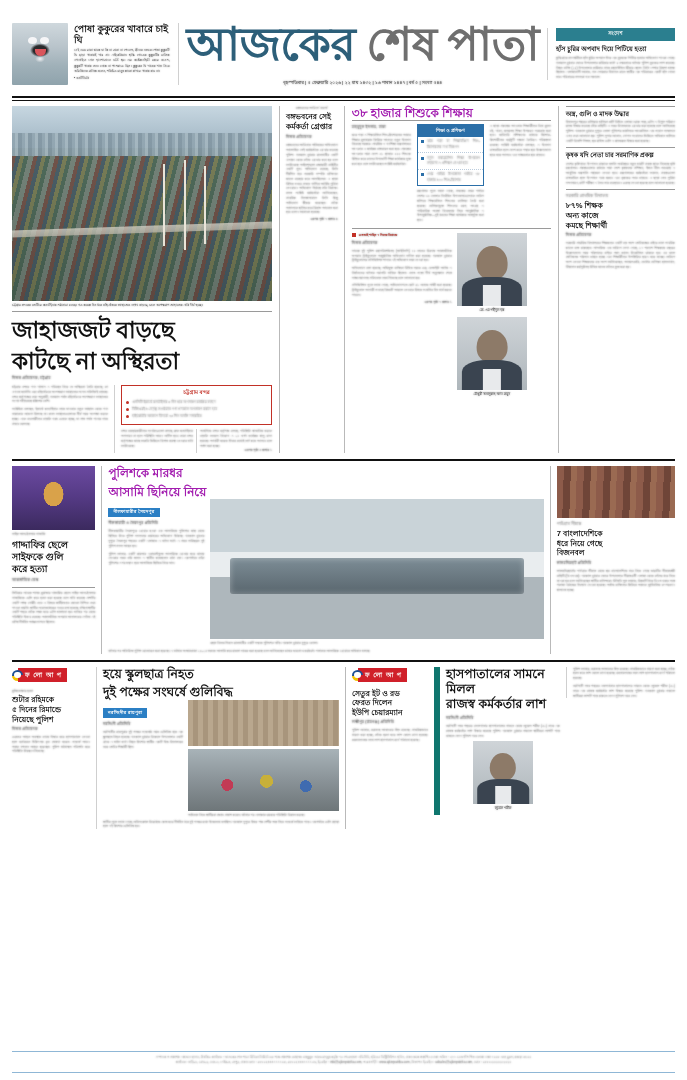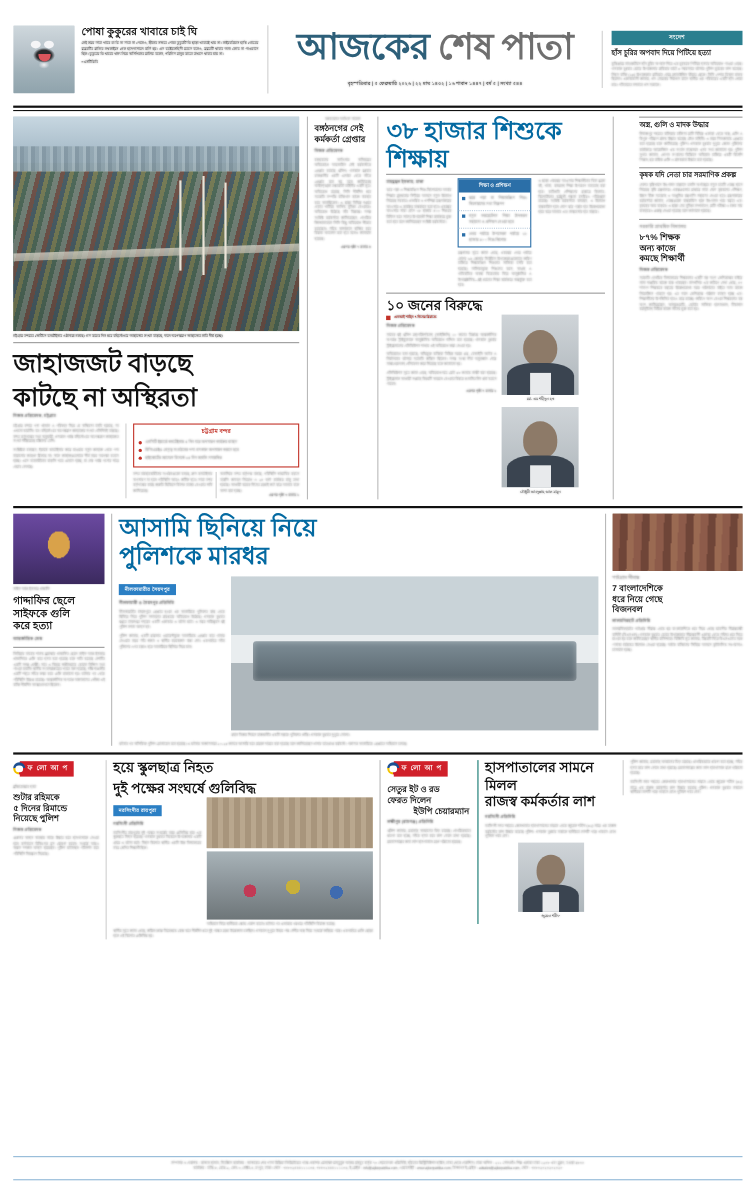--- a/index.html
+++ b/index.html
@@ -51,40 +51,40 @@
   .promo-photo:after{
     content:""; position:absolute; left:23px; top:26px; width:11px;height:7px;
     border-radius:0 0 6px 6px; background:#d9555c;
   }
   .promo-title{ font-size:9.4px; font-weight:bold; line-height:1.18; color:#111; margin-bottom:3px;}
   .promo-body{ font-size:3.2px; line-height:1.6; text-align:justify; color:#3b3b3b;}
   .promo-bullet{ font-size:3.2px; color:#3b3b3b; margin-top:2px;}
   
   .masthead{ flex:1; text-align:center; padding:0 8px;}
   .mast-title{
-    font-size:33px; font-weight:bold; line-height:1; letter-spacing:-0.5px;
+    font-size:46px; font-weight:bold; line-height:1; letter-spacing:-0.5px;
     color:#2d5f79; white-space:nowrap;
     font-family:"Liberation Serif","DejaVu Serif",serif;
   }
   .mast-title .b{ color:#2d5f79; }
   .mast-title .g{ color:#6f6f6f; }
   .mast-date{ margin-top:12px; font-size:4.3px; color:#333; letter-spacing:.1px;}
   
   .railtop{ width:128px; flex:none; padding-left:8px; border-left:1px solid #d0d0d0;}
   .rail-banner{
     background:#2b7f8f; color:#fff; text-align:center; font-size:5.2px; font-weight:bold;
     padding:2.5px 0; letter-spacing:.4px;
   }
   .rail-h{ font-size:6.4px; font-weight:bold; line-height:1.28; margin:4px 0 3px; color:#111;}
   
   .mainrow{ display:flex; gap:0; }
   .colA{ width:268px; padding-right:7px;}
   .colB{ width:70px; padding:0 6px; }
   .colC{ width:214px; padding:0 7px; }
-  .colD{ width:128px; padding-left:23px;}
+  .colD{ width:128px; padding-left:7px;}
   
   .hero{
     width:100%; height:195px; position:relative; overflow:hidden;
     background:linear-gradient(180deg,#b9cbd6 0%,#9fb6c4 14%,#7d8f86 26%,#6d7f74 40%,#7b8a7c 58%,#8a937f 76%,#7e8a78 100%);
   }
   .hero .sky{ position:absolute;inset:0 0 78% 0;
     background:linear-gradient(180deg,#c7d7e1,#9fb4c2);}
   .hero .city{ position:absolute; left:0; right:0; top:14%; height:12%;
     background:repeating-linear-gradient(90deg,#8fa3ae 0 3px,#a4b6bf 3px 6px,#7f939f 6px 10px);
     opacity:.85;}
@@ -95,21 +95,21 @@
     background-blend-mode:multiply,normal;
   }
   .hero .crane{ position:absolute; width:2px; background:#e9e4d8; }
   .hero .road{ position:absolute; left:0;right:0; top:62%; height:7px;
     background:linear-gradient(180deg,#d7d3c8,#bdb9ad); opacity:.75; transform:rotate(-2deg);}
   .hero .water{ position:absolute; left:0; top:30%; width:20%; bottom:18%;
     background:linear-gradient(180deg,#6f8ea0,#5d7e91); opacity:.9;}
   .photo-cap{ font-size:3.2px; color:#2f2f2f; padding:2.5px 0 3px; line-height:1.5;}
   
   .h-mega{ font-size:23px; font-weight:bold; line-height:1.18; color:#111; letter-spacing:-.3px;}
-  .h-big{ font-size:22px; font-weight:bold; line-height:1.2; color:#0369a1;}
+  .h-big{ font-size:12px; font-weight:bold; line-height:1.2; color:#a21caf;}
   .h-mid{ font-size:12.4px; font-weight:bold; line-height:1.22; color:#111;}
   .h-sm{ font-size:9.4px; font-weight:bold; line-height:1.25; color:#111;}
   .h-xs{ font-size:7.6px; font-weight:bold; line-height:1.26; color:#111;}
   .h-xxs{ font-size:6.3px; font-weight:bold; line-height:1.28; color:#111;}
   .cols2{ column-count:2; column-gap:7px; column-rule:1px solid #cfcfcf;}
   
   .infobox{ border:1px solid #2b6fa8; }
   .infobox .hd{ background:#2b6fa8; color:#fff; font-size:4.6px; font-weight:bold;
     text-align:center; padding:2px 0;}
   .infobox .li{ display:flex; gap:3px; font-size:3.4px; line-height:1.55; padding:2.5px 3px; color:#2a2a2a;
@@ -273,21 +273,21 @@
             <div class="tiny blurtext-sm">বন্দর ব্যবহারকারীদের সংগঠনগুলো বলছে, দ্রুত কনটেইনার অপসারণ না হলে পরিস্থিতি আরও জটিল হবে। তারা বন্দর কর্তৃপক্ষের কাছে জরুরি ভিত্তিতে বিশেষ ব্যবস্থা নেওয়ার দাবি জানিয়েছে।</div>
             <div class="tiny blurtext-sm" style="margin-top:3px;">অন্যদিকে বন্দর কর্তৃপক্ষ বলছে, পরিস্থিতি স্বাভাবিক করতে বাড়তি জনবল নিয়োগ ও ২৪ ঘণ্টা কার্যক্রম চালু রাখা হয়েছে। আগামী কয়েক দিনের মধ্যেই জট কমে আসবে বলে আশা করা হচ্ছে।</div>
             <div class="tiny blurtext-sm" style="text-align:right;font-weight:bold;">এরপর পৃষ্ঠা ৩ কলাম ১</div>
           </div>
         </div>
       </div>
     </div>
 
     <div class="colB vrule">
       <div class="tiny blurtext-sm" style="text-align:center;">বঙ্গভবনের আঙিনা 'ব্যবসা'</div>
-      <div class="h-xs" style="margin-top:2px;">বঙ্গঠনগের সেই</div>
+      <div class="h-xs" style="margin-top:2px;">বঙ্গভবনের সেই</div>
       <div class="h-xs" style="margin-bottom:3px;">কর্মকর্তা গ্রেপ্তার</div>
       <div class="byline blurtext-sm" style="margin-bottom:2px;">নিজস্ব প্রতিবেদক</div>
       <div class="tiny blurtext-sm">বঙ্গভবনের আঙিনায় অনিয়মের অভিযোগে আলোচিত সেই কর্মকর্তাকে গ্রেপ্তার করেছে পুলিশ। গতকাল বুধবার রাজধানীর একটি এলাকা থেকে তাঁকে গ্রেপ্তার করা হয় বলে জানিয়েছে আইনশৃঙ্খলা রক্ষাকারী বাহিনীর একটি সূত্র। অভিযোগ রয়েছে, তিনি দীর্ঘদিন ধরে সরকারি সম্পত্তি ব্যক্তিগত কাজে ব্যবহার করে আসছিলেন। এ ছাড়া বিভিন্ন দপ্তরে প্রভাব খাটিয়ে আর্থিক সুবিধা নেওয়ারও অভিযোগ উঠেছে তাঁর বিরুদ্ধে। তদন্ত সংশ্লিষ্ট কর্মকর্তারা জানিয়েছেন, প্রাথমিক জিজ্ঞাসাবাদে তিনি কিছু অভিযোগ স্বীকার করেছেন। তাঁকে আদালতে হাজির করে রিমান্ড আবেদন করা হবে বলেও জানানো হয়েছে।</div>
       <div class="tiny blurtext-sm" style="text-align:right;font-weight:bold;margin-top:2px;">এরপর পৃষ্ঠা ৭ কলাম ৪</div>
     </div>
 
     <div class="colC vrule">
       <div class="h-big">৩৮ হাজার শিশুকে শিক্ষায়</div>
       <div class="rule-thin" style="margin-bottom:3px;"></div>
       <div style="display:flex;gap:6px;">
@@ -313,21 +313,20 @@
           </div>
           <div class="tiny blurtext-sm" style="margin-top:3px;">মন্ত্রণালয় সূত্রে জানা গেছে, প্রকল্পের প্রথম পর্যায়ে দেশের ৬৪ জেলার নির্বাচিত উপজেলাগুলোতে জরিপ চালিয়ে শিক্ষাবঞ্চিত শিশুদের তালিকা তৈরি করা হয়েছে। তালিকাভুক্ত শিশুদের বয়স, আগ্রহ ও পারিবারিক অবস্থা বিবেচনায় নিয়ে আনুষ্ঠানিক ও উপানুষ্ঠানিক—দুই ধরনের শিক্ষা কার্যক্রমে অন্তর্ভুক্ত করা হবে।</div>
         </div>
         <div style="width:62px;">
           <div class="tiny blurtext-sm">এ ছাড়া প্রকল্পের আওতায় শিক্ষার্থীদের বিনা মূল্যে বই, খাতা, কলমসহ শিক্ষা উপকরণ সরবরাহ করা হবে। কারিগরি প্রশিক্ষণের মাধ্যমে কিশোর-কিশোরীদের কর্মমুখী দক্ষতা তৈরিরও পরিকল্পনা রয়েছে। সংশ্লিষ্ট কর্মকর্তারা বলছেন, এ উদ্যোগ বাস্তবায়িত হলে দেশে ঝরে পড়ার হার উল্লেখযোগ্য হারে কমে আসবে এবং সাক্ষরতার হার বাড়বে।</div>
         </div>
       </div>
 
       <div class="rule-thin" style="margin:5px 0 4px;"></div>
 
-      <div class="h-mid">১০ জনের বিরুদ্ধে</div>
       <div style="display:flex;gap:5px;">
         <div style="width:100px;">
           <div style="display:flex;gap:3px;align-items:center;margin-bottom:2px;">
             <span style="width:4px;height:4px;background:#c23127;display:inline-block"></span>
             <span class="tiny blurtext-sm" style="font-weight:bold;color:#c23127;">এসআই শাহিন ৭ দিনের রিমান্ডে</span>
           </div>
           <div class="byline blurtext-sm" style="margin-bottom:2px;">নিজস্ব প্রতিবেদক</div>
           <div class="tiny blurtext-sm">সাবেক দুই পুলিশ মহাপরিদর্শকসহ (আইজিপি) ১০ জনের বিরুদ্ধে আন্তর্জাতিক অপরাধ ট্রাইব্যুনালে আনুষ্ঠানিক অভিযোগ দাখিল করা হয়েছে। গতকাল বুধবার ট্রাইব্যুনালের প্রসিকিউশন শাখায় এই অভিযোগ জমা দেওয়া হয়।</div>
           <div class="tiny blurtext-sm" style="margin-top:3px;">অভিযোগে বলা হয়েছে, অভিযুক্ত ব্যক্তিরা বিভিন্ন সময়ে গুম, বেআইনি আটক ও নির্যাতনের ঘটনায় সরাসরি জড়িত ছিলেন। তদন্ত সংস্থা দীর্ঘ অনুসন্ধান শেষে সাক্ষ্যপ্রমাণসহ প্রতিবেদন জমা দিয়েছে বলে জানানো হয়।</div>
           <div class="tiny blurtext-sm" style="margin-top:3px;">প্রসিকিউশন সূত্রে জানা গেছে, অভিযোগপত্রে মোট ৫৮ জনকে সাক্ষী করা হয়েছে। ট্রাইব্যুনাল আগামী সপ্তাহে বিষয়টি আমলে নেওয়ার বিষয়ে শুনানির দিন ধার্য করতে পারেন।</div>
@@ -378,22 +377,22 @@
       <div class="tiny blurtext-sm" style="padding:2px 0;">সাইফ আল-ইসলাম গাদ্দাফি</div>
       <div class="h-sm">গাদ্দাফির ছেলে</div>
       <div class="h-sm">সাইফকে গুলি</div>
       <div class="h-sm" style="margin-bottom:3px;">করে হত্যা</div>
       <div class="byline blurtext-sm">আন্তর্জাতিক ডেস্ক</div>
       <div class="rule-thin" style="margin:3px 0;"></div>
       <div class="tiny blurtext-sm">লিবিয়ার সাবেক শাসক মুয়াম্মার গাদ্দাফির ছেলে সাইফ আল-ইসলাম গাদ্দাফিকে গুলি করে হত্যা করা হয়েছে বলে দাবি করেছে দেশটির একটি সশস্ত্র গোষ্ঠী। তবে এ বিষয়ে স্বাধীনভাবে কোনো নিশ্চিত তথ্য পাওয়া যায়নি। স্থানীয় সংবাদমাধ্যমের খবরে বলা হয়েছে, দক্ষিণাঞ্চলীয় একটি শহরে তাঁকে লক্ষ্য করে গুলি চালানো হয়। ঘটনার পর থেকে পরিস্থিতি উত্তপ্ত রয়েছে। আন্তর্জাতিক অপরাধ আদালতের খোঁজা এই ব্যক্তি দীর্ঘদিন আত্মগোপনে ছিলেন।</div>
     </div>
 
     <div style="width:463px;padding:0 6px;border-left:1px solid #b9b9b9;border-right:1px solid #b9b9b9;">
+      <div class="h-big" style="margin-bottom:4px;">পুলিশকে মারধর</div>
       <div class="h-big">আসামি ছিনিয়ে নিয়ে</div>
-      <div class="h-big" style="margin-bottom:4px;">পুলিশকে মারধর</div>
       <div style="display:flex;gap:6px;">
         <div style="width:96px;">
           <div class="loc-tag">নীলফামারীর সৈয়দপুর</div>
           <div class="byline blurtext-sm" style="margin:3px 0 2px;">নীলফামারী ও সৈয়দপুর প্রতিনিধি</div>
           <div class="tiny blurtext-sm">নীলফামারীর সৈয়দপুরে গ্রেপ্তার হওয়া এক আসামিকে পুলিশের কাছ থেকে ছিনিয়ে নিয়ে পুলিশ সদস্যদের মারধরের অভিযোগ উঠেছে। গতকাল বুধবার দুপুরে সৈয়দপুর শহরের একটি এলাকায় এ ঘটনা ঘটে। এ সময় দায়িত্বরত দুই পুলিশ সদস্য আহত হন।</div>
           <div class="tiny blurtext-sm" style="margin-top:3px;">পুলিশ জানায়, একটি মামলার ওয়ারেন্টভুক্ত আসামিকে গ্রেপ্তার করে থানায় নেওয়ার সময় তাঁর স্বজন ও স্থানীয় কয়েকজন বাধা দেন। একপর্যায়ে তাঁরা পুলিশের ওপর চড়াও হয়ে আসামিকে ছিনিয়ে নিয়ে যান।</div>
         </div>
         <div style="flex:1;">
           <div class="ph ph-car" style="height:140px;">
             <div class="police-text">পুলিশ</div>
@@ -455,25 +454,25 @@
 
     <div style="width:330px;padding-left:6px;border-left:1px solid #b9b9b9;">
       <div style="display:flex;gap:6px;align-items:flex-start;">
         <div style="width:76px;">
           <div class="fbadge">
             <span class="cir"></span>
             <span class="lbl">ফ লো আ প</span>
           </div>
           <div class="h-xs" style="margin-top:4px;">সেতুর ইট ও রড</div>
           <div class="h-xs">ফেরত দিলেন</div>
-          <div class="h-xs" style="margin-bottom:2px;margin-left:24px;">ইউপি চেয়ারম্যান</div>
+          <div class="h-xs" style="margin-bottom:2px;">ইউপি চেয়ারম্যান</div>
           <div class="byline blurtext-sm">লক্ষ্মীপুর (রামগঞ্জ) প্রতিনিধি</div>
           <div class="tiny blurtext-sm" style="margin-top:2px;">পুলিশ জানায়, মরদেহে আঘাতের চিহ্ন রয়েছে। প্রাথমিকভাবে ধারণা করা হচ্ছে, তাঁকে হত্যা করে লাশ ফেলে রাখা হয়েছে। ময়নাতদন্তের জন্য লাশ হাসপাতাল মর্গে পাঠানো হয়েছে।</div>
         </div>
-        <div style="width:126px;border-left:1px solid #0f766e;padding-left:6px;">
+        <div style="width:126px;border-left:6px solid #0f766e;padding-left:6px;">
           <div class="h-mid">হাসপাতালের সামনে মিলল</div>
           <div class="h-mid" style="margin-bottom:3px;">রাজস্ব কর্মকর্তার লাশ</div>
           <div class="byline blurtext-sm" style="margin-bottom:2px;">নরসিংদী প্রতিনিধি</div>
           <div class="tiny blurtext-sm">নরসিংদী সদর শহরের জেলখানার হাসপাতালের সামনে থেকে জুয়েল শরীফ (৫২) নামে এক রাজস্ব কর্মকর্তার লাশ উদ্ধার করেছে পুলিশ। গতকাল বুধবার সকালে স্থানীয়রা লাশটি পড়ে থাকতে দেখে পুলিশে খবর দেন।</div>
           <div style="width:60px;margin:3px auto 0;">
             <div class="portrait">
               <div class="head"></div>
                 <div class="torso"></div>
                 <div class="shirt"></div>
             </div>

